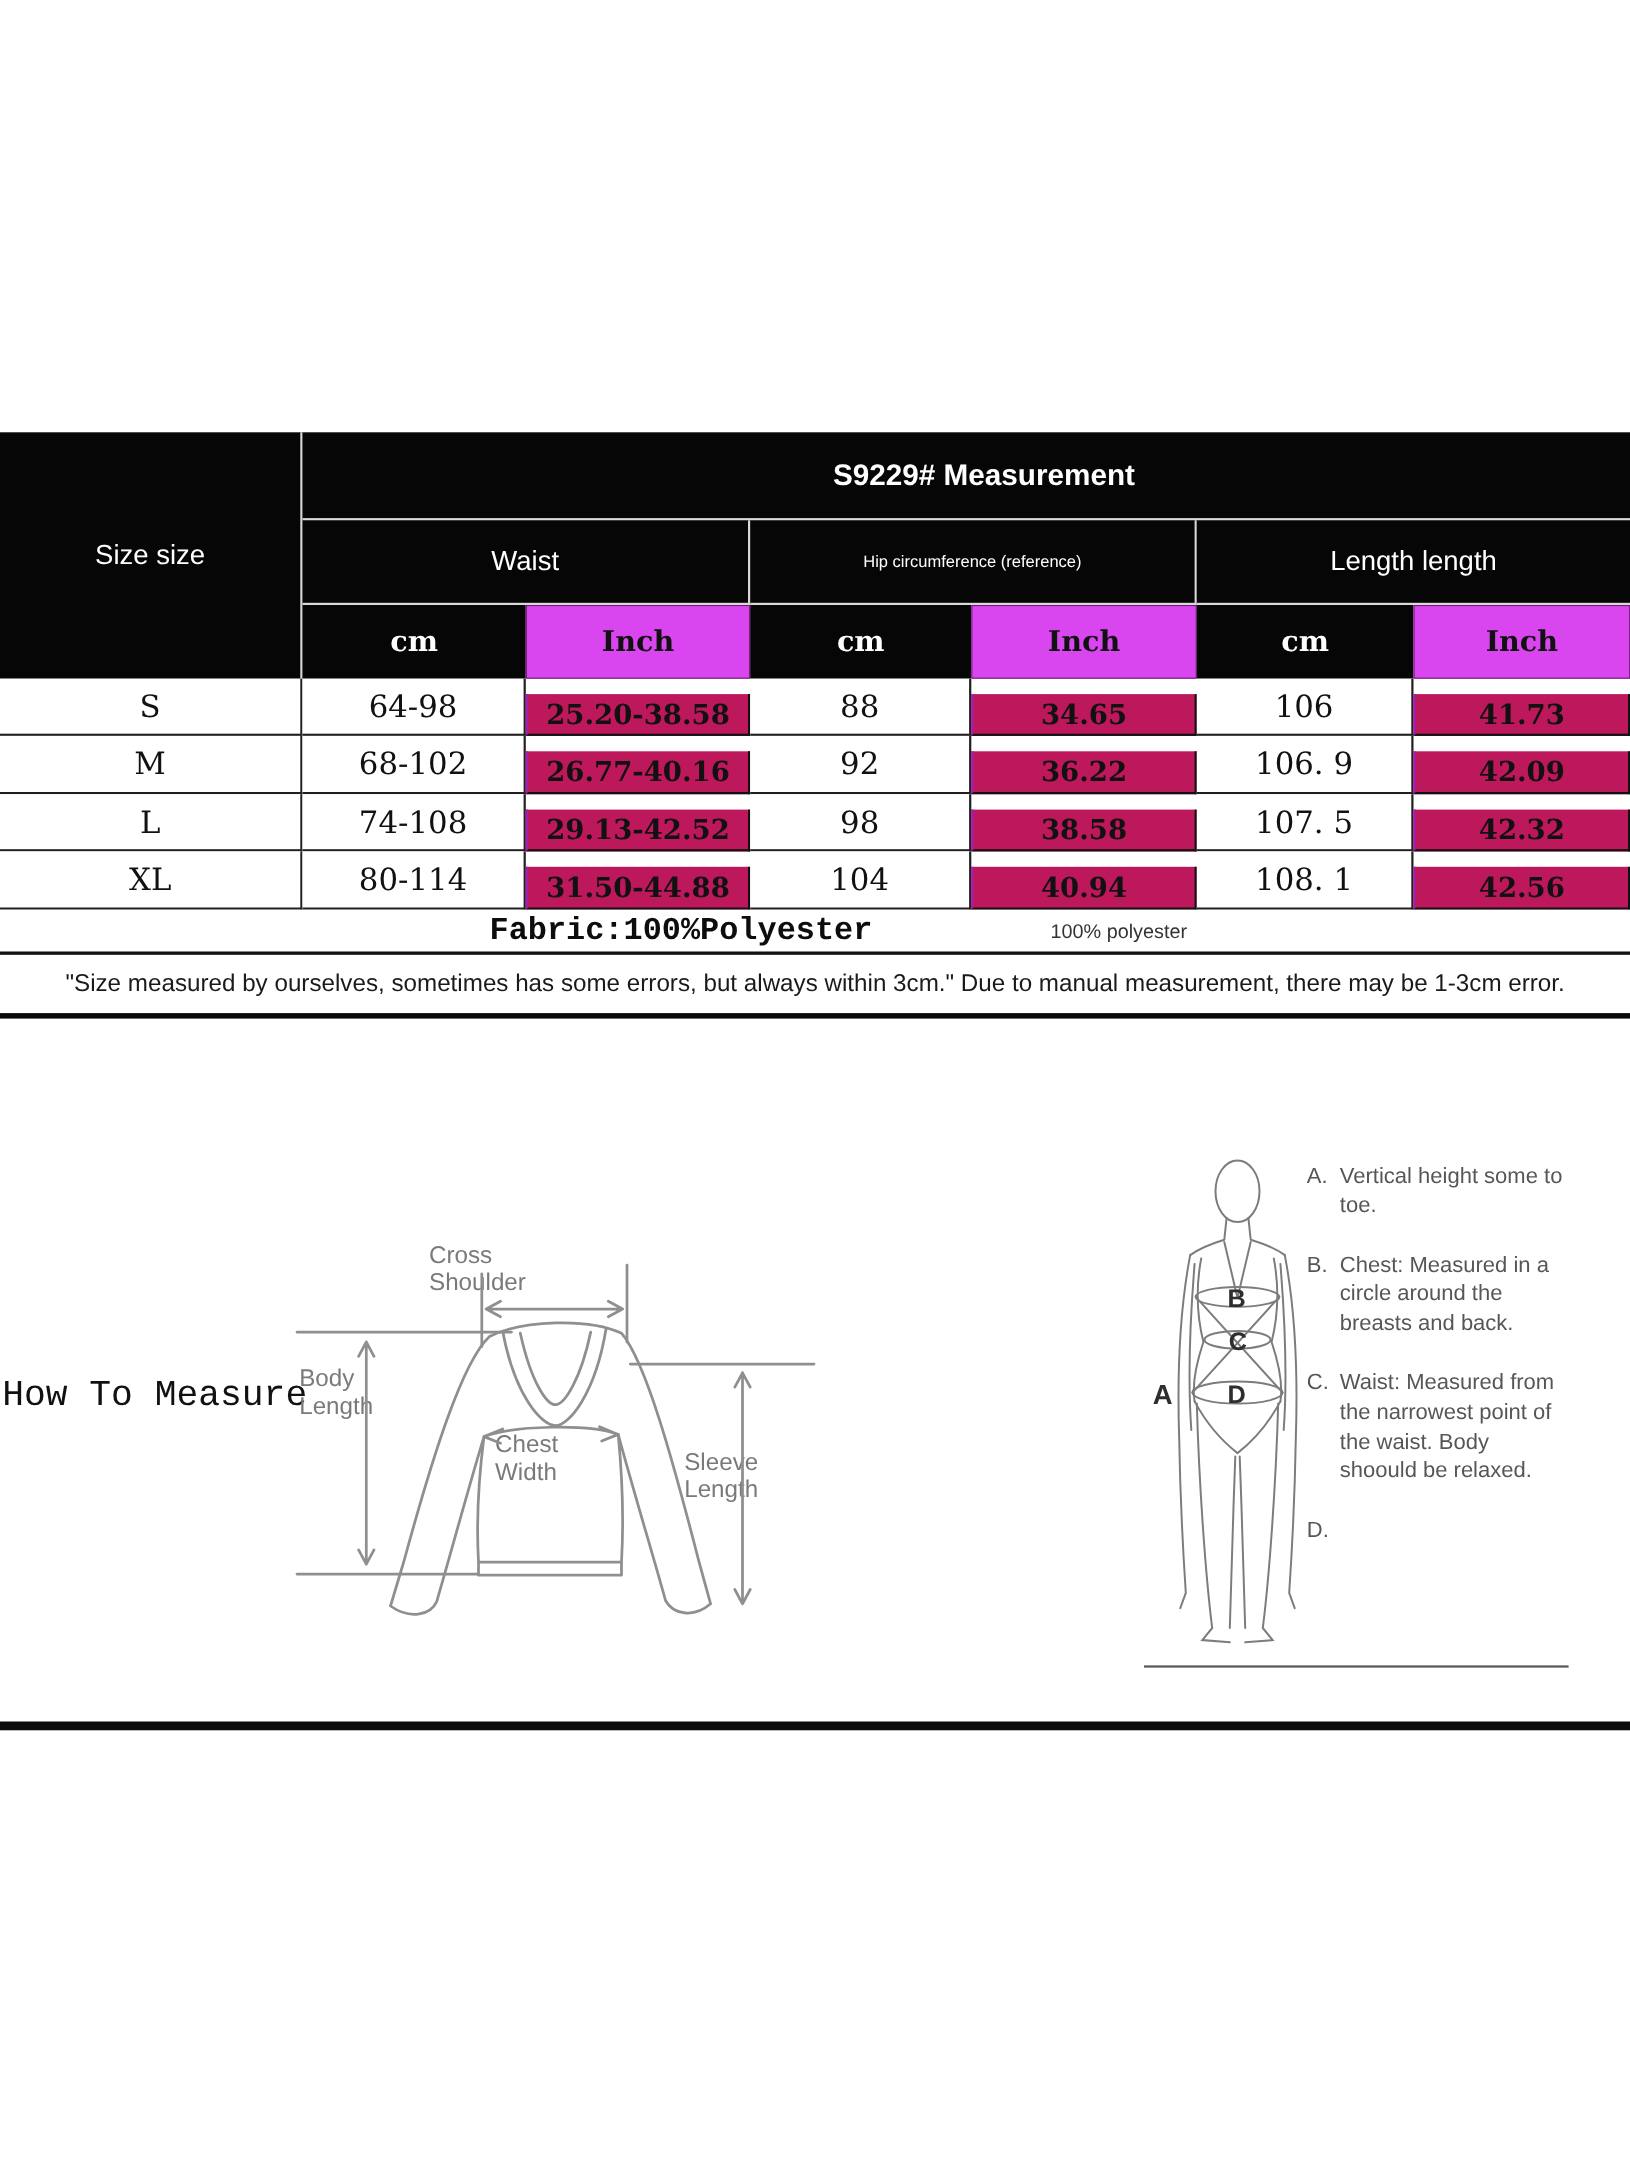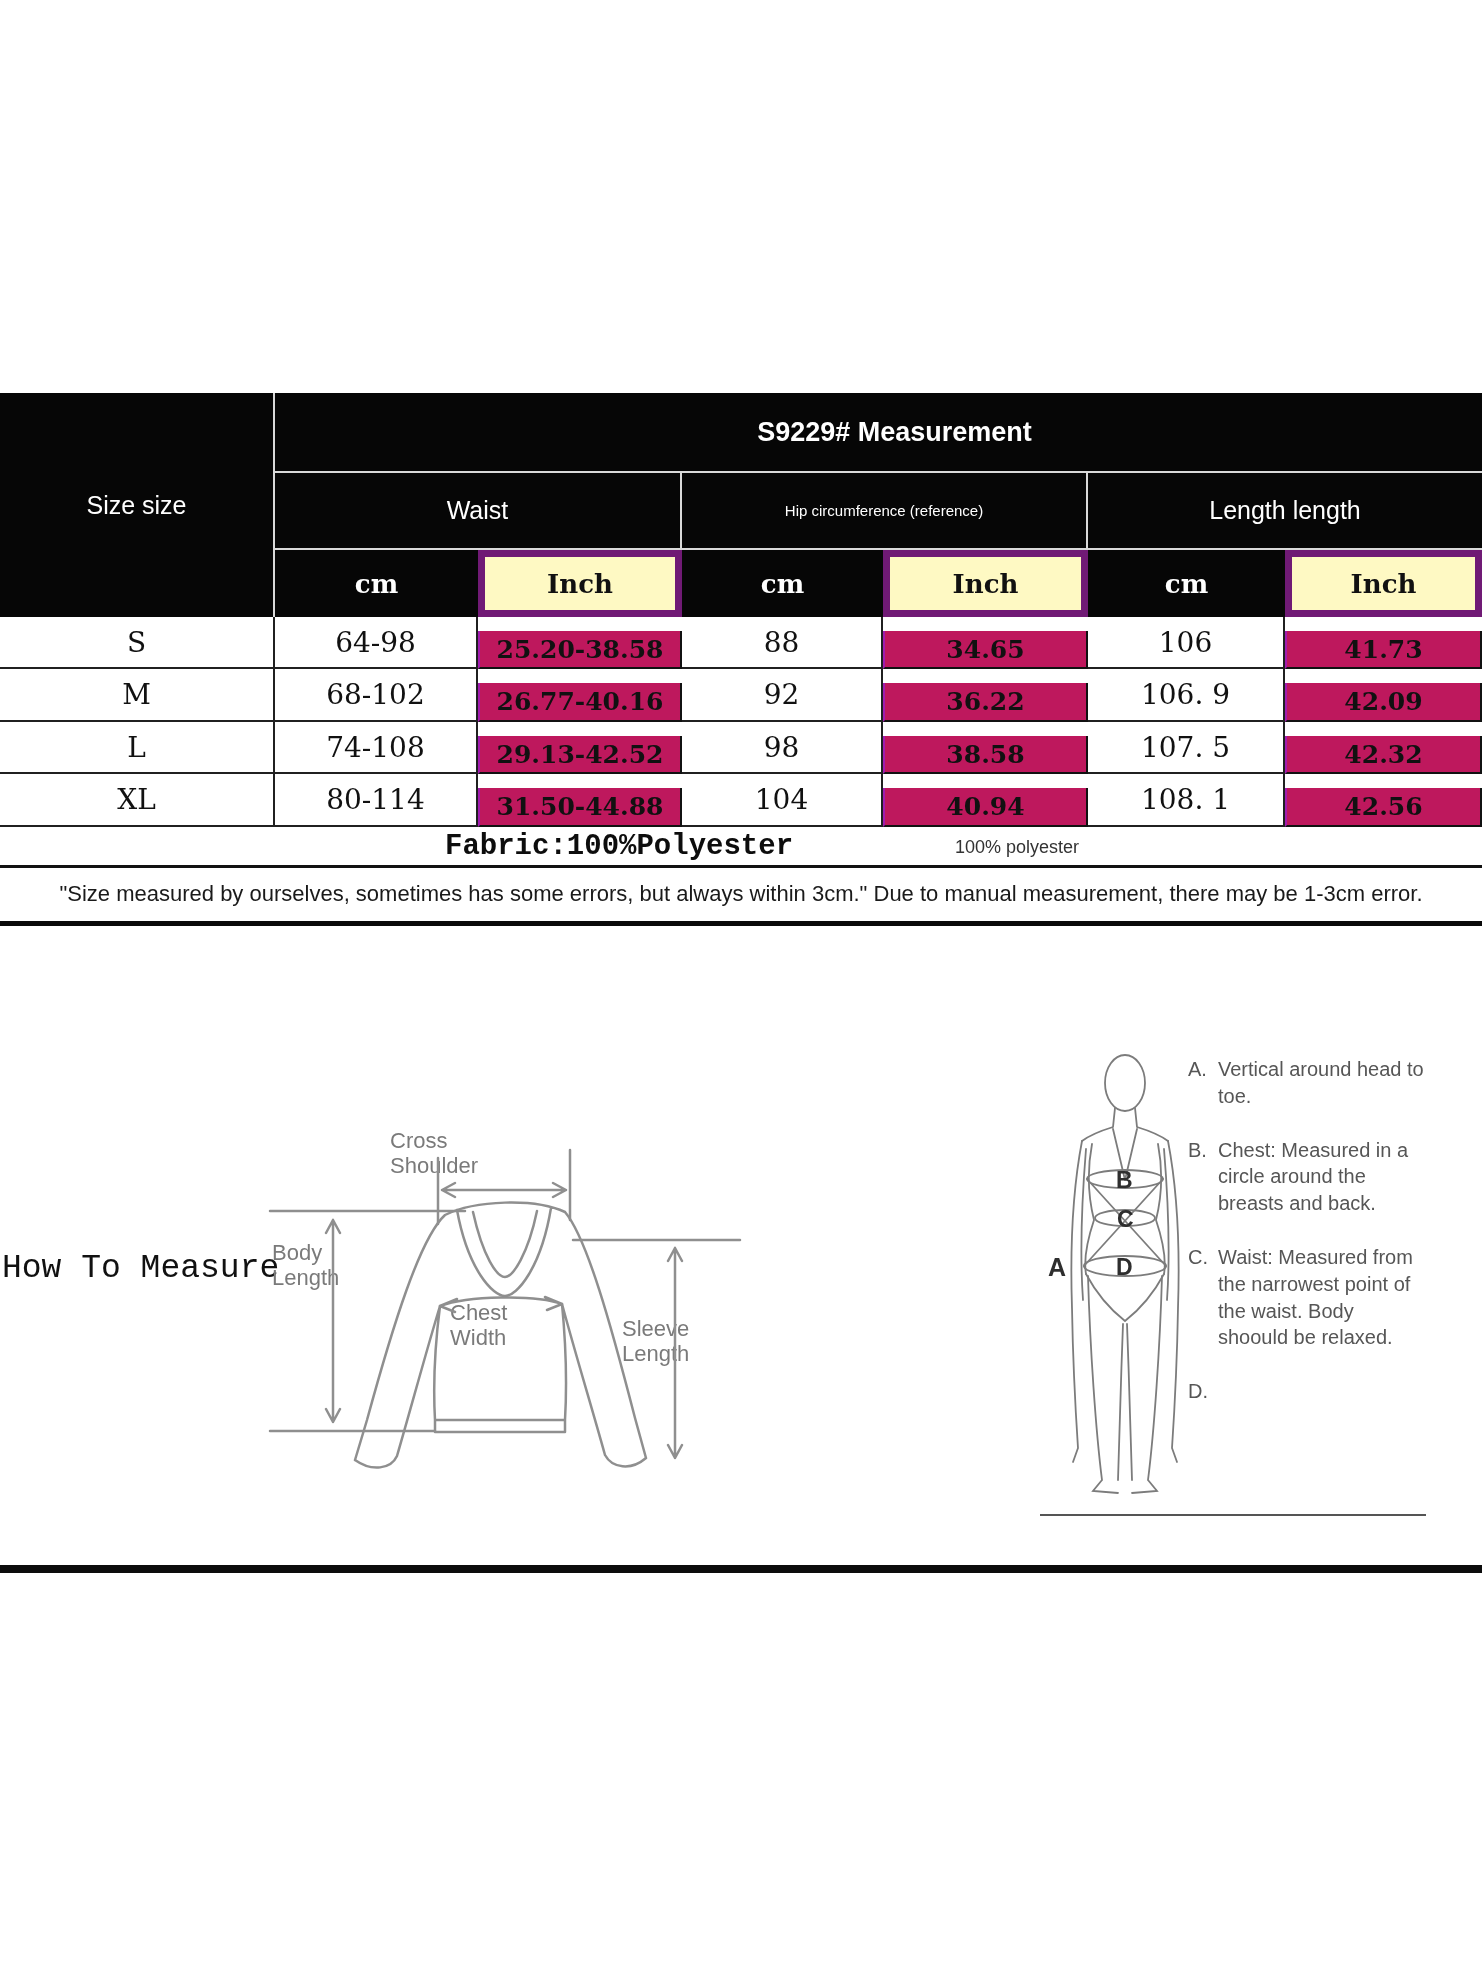--- a/index.html
+++ b/index.html
@@ -14,22 +14,22 @@
   .cell{display:flex;align-items:center;justify-content:center;box-sizing:border-box;}
   .hc{background:#060606;color:#ffffff;}
   .hr{border-right:2px solid #d9d9d9;}
   .hb{border-bottom:2px solid #d9d9d9;}
   .size-head{grid-column:1/2;grid-row:1/4;font-size:25px;border-right:2px solid #d9d9d9;}
   .title-cell{grid-column:2/8;grid-row:1/2;font-size:27px;font-weight:bold;padding-left:32px;}
   .grp{font-size:25px;}
   .grp-small{font-size:15px;}
   .serif{font-family:"DejaVu Serif","Liberation Serif",serif;}
   .unit-cm{background:#060606;color:#ffffff;font-weight:bold;font-size:26px;}
-  .unit-inch{background:#fef9c3;color:#111111;font-weight:bold;font-size:26px;
-             border:7px solid #701a75;text-align:center;}
+  .unit-inch{background:#d946ef;color:#111111;font-weight:bold;font-size:26px;
+             border:1px solid #701a75;text-align:center;}
   .dc{background:#ffffff;color:#111111;font-size:28px;
       border-right:2px solid #202020;border-bottom:2px solid #202020;}
   .yc{background:#be185d;color:#111111;font-weight:bold;font-size:25px;
       border-right:2px solid #111111;border-bottom:2px solid #111111;border-left:2px solid #a21caf;margin-top:14px;}
   .full{grid-column:1/8;background:#ffffff;}
   .weight-row{font-size:22px;color:#1c1c1c;border-bottom:2px solid #2a2a2a;border-top:1px solid #2a2a2a;}
   .fabric-row{position:relative;border-bottom:3px solid #111111;}
   .fabric-text{position:absolute;left:445px;top:50%;transform:translateY(-50%);
       font-family:"Liberation Mono","DejaVu Sans Mono",monospace;font-weight:bold;
       font-size:29px;color:#0d0d0d;white-space:nowrap;}
@@ -183,21 +183,21 @@
     <text x="8" y="228" font-size="25" font-weight="bold" fill="#2e2e2e" stroke="none">A</text>
     <text x="76" y="140" font-size="23" font-weight="bold" fill="#2e2e2e" stroke="none">B</text>
     <text x="77" y="179" font-size="23" font-weight="bold" fill="#2e2e2e" stroke="none">C</text>
     <text x="76" y="227" font-size="23" font-weight="bold" fill="#2e2e2e" stroke="none">D</text>
   </svg>
   <div class="figure-underline"></div>
 
   <div class="notes">
     <div class="note">
       <span class="note-label">A.</span>
-      <span class="note-text">Vertical around head to toe.</span>
+      <span class="note-text">Vertical height some to toe.</span>
     </div>
     <div class="note">
       <span class="note-label">B.</span>
       <span class="note-text">Chest: Measured in a circle around the breasts and back.</span>
     </div>
     <div class="note">
       <span class="note-label">C.</span>
       <span class="note-text">Waist: Measured from the narrowest point of the waist. Body shoould be relaxed.</span>
     </div>
     <div class="note">

